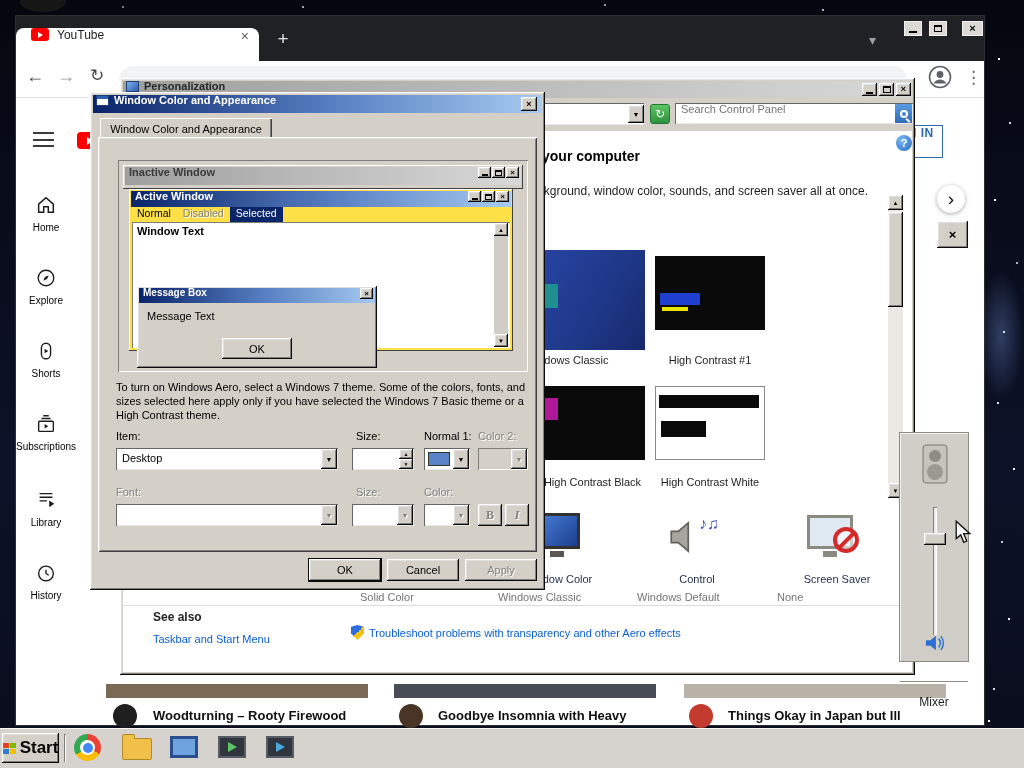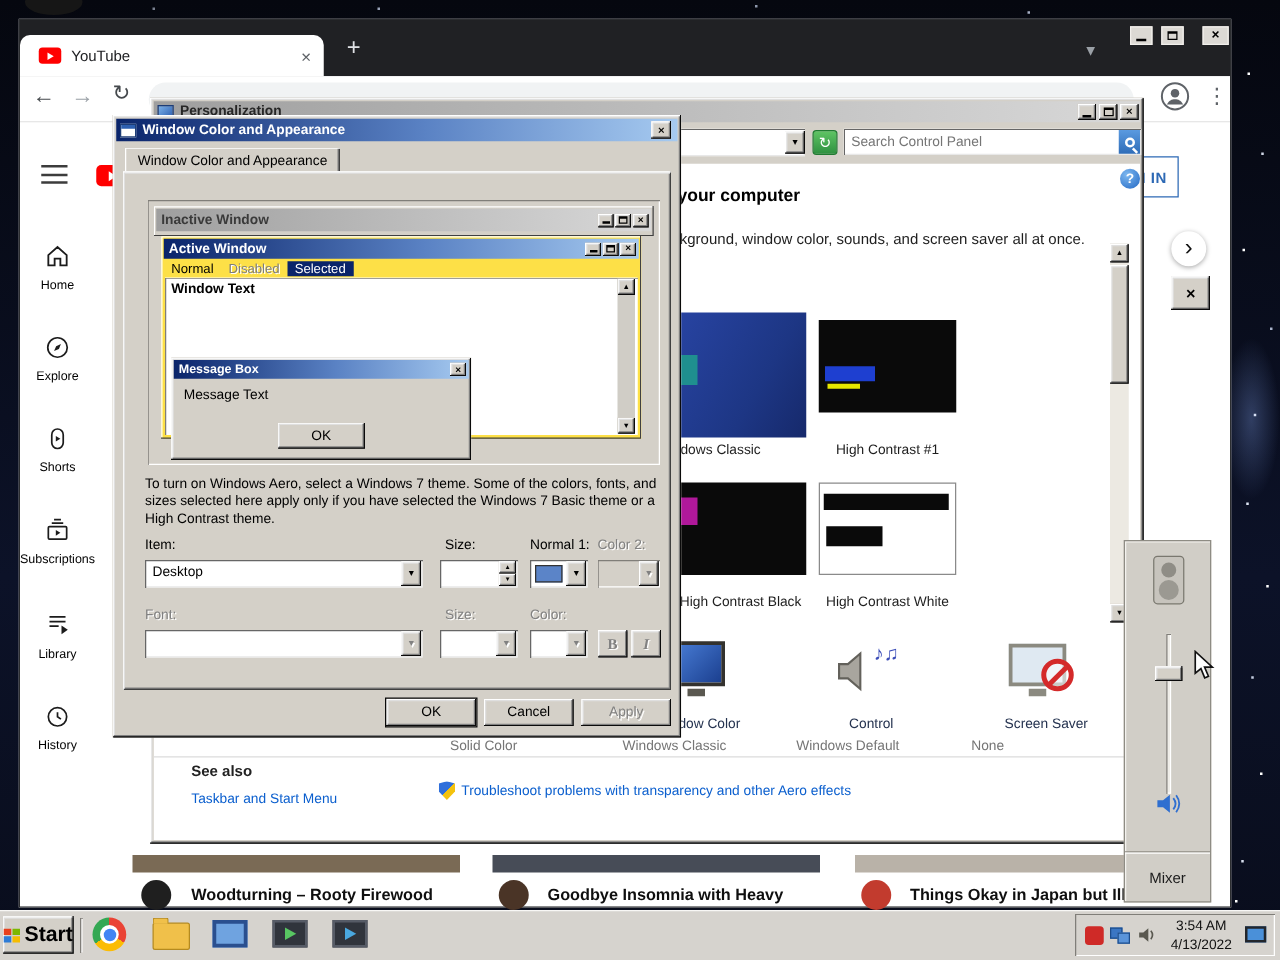--- a/index.html
+++ b/index.html
@@ -1,21 +1,21 @@
 <!DOCTYPE html>
 <html><head>
 <meta charset="utf-8">
 <style>
 *{margin:0;padding:0;box-sizing:border-box}
 html,body{width:1024px;height:768px}
 body{position:relative;overflow:hidden;background:#0a0d18;font-family:"Liberation Sans","DejaVu Sans",sans-serif}
 .abs{position:absolute}
 .nw{white-space:nowrap}
 .fc{display:flex;align-items:center;justify-content:center}
-.fl{display:flex;align-items:center}
+.fl{display:flex;}
 .classic{background:#d4d0c8}
 .raised{background:#d4d0c8;box-shadow:inset -1px -1px #0a0a0a,inset 1px 1px #fff,inset -2px -2px #808080,inset 2px 2px #dfdfdf}
 .raised1{background:#d4d0c8;box-shadow:inset -1px -1px #404040,inset 1px 1px #fff}
 .sunk1{box-shadow:inset 1px 1px #807e79,inset -1px -1px #fff}
 .field{background:#fff;box-shadow:inset 1px 1px #666,inset -1px -1px #e8e8e8;font-size:11px}
 .tbA{background:linear-gradient(90deg,#0a246a,#5a82c4 55%,#a6caf0)}
 .tbI{background:linear-gradient(90deg,#9f9f9f,#d8d8d8)}
 .cbtn{width:15px;height:13px;display:flex;align-items:center;justify-content:center;background:#d4d0c8;box-shadow:inset -1px -1px #0a0a0a,inset 1px 1px #fff,inset -2px -2px #808080,inset 2px 2px #dfdfdf;font:bold 9px/1 "Liberation Sans",sans-serif;color:#000}
 .cbtn.sm{width:13px;height:11px;font-size:8px}
 .gmin{width:7px;height:2px;background:#000;margin-top:6px}
@@ -403,21 +403,21 @@
       <span>OK</span>
     </div>
   <div class="abs btn" style="left:297px;top:467px;width:72px;height:22px">
       <span>Cancel</span>
     </div>
   <div class="abs btn" style="left:375px;top:467px;width:72px;height:22px">
       <span class="dis">Apply</span>
     </div>
 </div>
 
-<div class="abs" style="left:899px;top:432px;width:70px;height:290px;background:#d1cec7;border:1px solid #8e8c84;box-shadow:inset 1px 1px #f4f2ee;z-index:40">
+<div class="abs" style="left:899px;top:432px;width:70px;height:230px;background:#d1cec7;border:1px solid #8e8c84;box-shadow:inset 1px 1px #f4f2ee;z-index:40">
   <svg class="abs" style="left:15px;top:10px" width="40" height="44" viewBox="0 0 40 44">
       <rect x="8" y="2" width="24" height="38" rx="3" fill="#c7c4bd" stroke="#7a786f"></rect>
       <circle cx="20" cy="13" r="6" fill="#8f8d86"></circle>
       <circle cx="20" cy="29" r="8" fill="#9b9992"></circle>
     </svg>
   <div class="abs" style="left:33px;top:74px;width:4px;height:128px;background:#efede8;box-shadow:inset 1px 1px #807e79,inset -1px -1px #fff"></div>
   <div class="abs raised" style="left:24px;top:100px;width:22px;height:12px"></div>
   <svg class="abs" style="left:24px;top:200px" width="22" height="20" viewBox="0 0 24 22">
       <path d="M2 8 H7 L13 3 V19 L7 14 H2 Z" fill="#2f6fd0"></path>
       <path d="M16 6 Q20 11 16 16 M18.5 3.5 Q24 11 18.5 18.5" fill="none" stroke="#2f6fd0" stroke-width="1.6"></path>
@@ -446,31 +446,17 @@
     <i class="abs" style="left:-1px;top:-5px;width:13px;height:5px;background:#f0c04a;border:1px solid #b58a1f;border-bottom:none;border-radius:2px 2px 0 0"></i>
   </div>
   <div class="abs" style="left:170px;top:8px;width:28px;height:22px;background:#6fa3e0;border:3px solid #2a4f8f"></div>
   <div class="abs" style="left:218px;top:8px;width:28px;height:22px;background:#30343c;border:2px solid #565b66">
       <i class="abs" style="left:8px;top:4px;width:0;height:0;border-left:9px solid #58c662;border-top:5px solid transparent;border-bottom:5px solid transparent"></i>
     </div>
   <div class="abs" style="left:266px;top:8px;width:28px;height:22px;background:#30343c;border:2px solid #565b66">
       <i class="abs" style="left:8px;top:4px;width:0;height:0;border-left:9px solid #4aa8e0;border-top:5px solid transparent;border-bottom:5px solid transparent"></i>
     </div>
 
-  <div class="abs sunk1" style="left:860px;top:3px;width:160px;height:34px">
-    <div class="abs" style="left:8px;top:10px;width:15px;height:15px;background:#cf2a27;border-radius:3px"></div>
-    <div class="abs" style="left:28px;top:11px;width:10px;height:9px;background:#3a76c4;border:1px solid #1d4d8c"></div>
-    <div class="abs" style="left:34px;top:15px;width:10px;height:9px;background:#5a94da;border:1px solid #1d4d8c"></div>
-    <svg class="abs" style="left:50px;top:9px" width="16" height="16" viewBox="0 0 24 22">
-        <path d="M2 8 H7 L13 3 V19 L7 14 H2 Z" fill="#5a5850"></path>
-        <path d="M16 6 Q20 11 16 16" fill="none" stroke="#5a5850" stroke-width="2"></path>
-      </svg>
-    <div class="abs" style="left:70px;top:3px;width:62px;height:30px;text-align:center;font-size:11px;line-height:15px;color:#111">
-      <div>3:54 AM</div>
-      <div>4/13/2022</div>
-    </div>
-    <div class="abs" style="left:136px;top:10px;width:17px;height:13px;background:#4a90d9;border:2px solid #22262c"></div>
-  </div>
 </div>
 
 <svg class="abs" style="left:954px;top:520px;z-index:60" width="20" height="24" viewBox="0 0 15 20">
     <polygon points="1,1 1,15.5 4.8,12.4 7.3,18.6 9.8,17.5 7.2,11.4 12.4,11.4" fill="#fdfdfd" stroke="#111" stroke-width="1.1"></polygon>
   </svg>
 
 </body></html>

